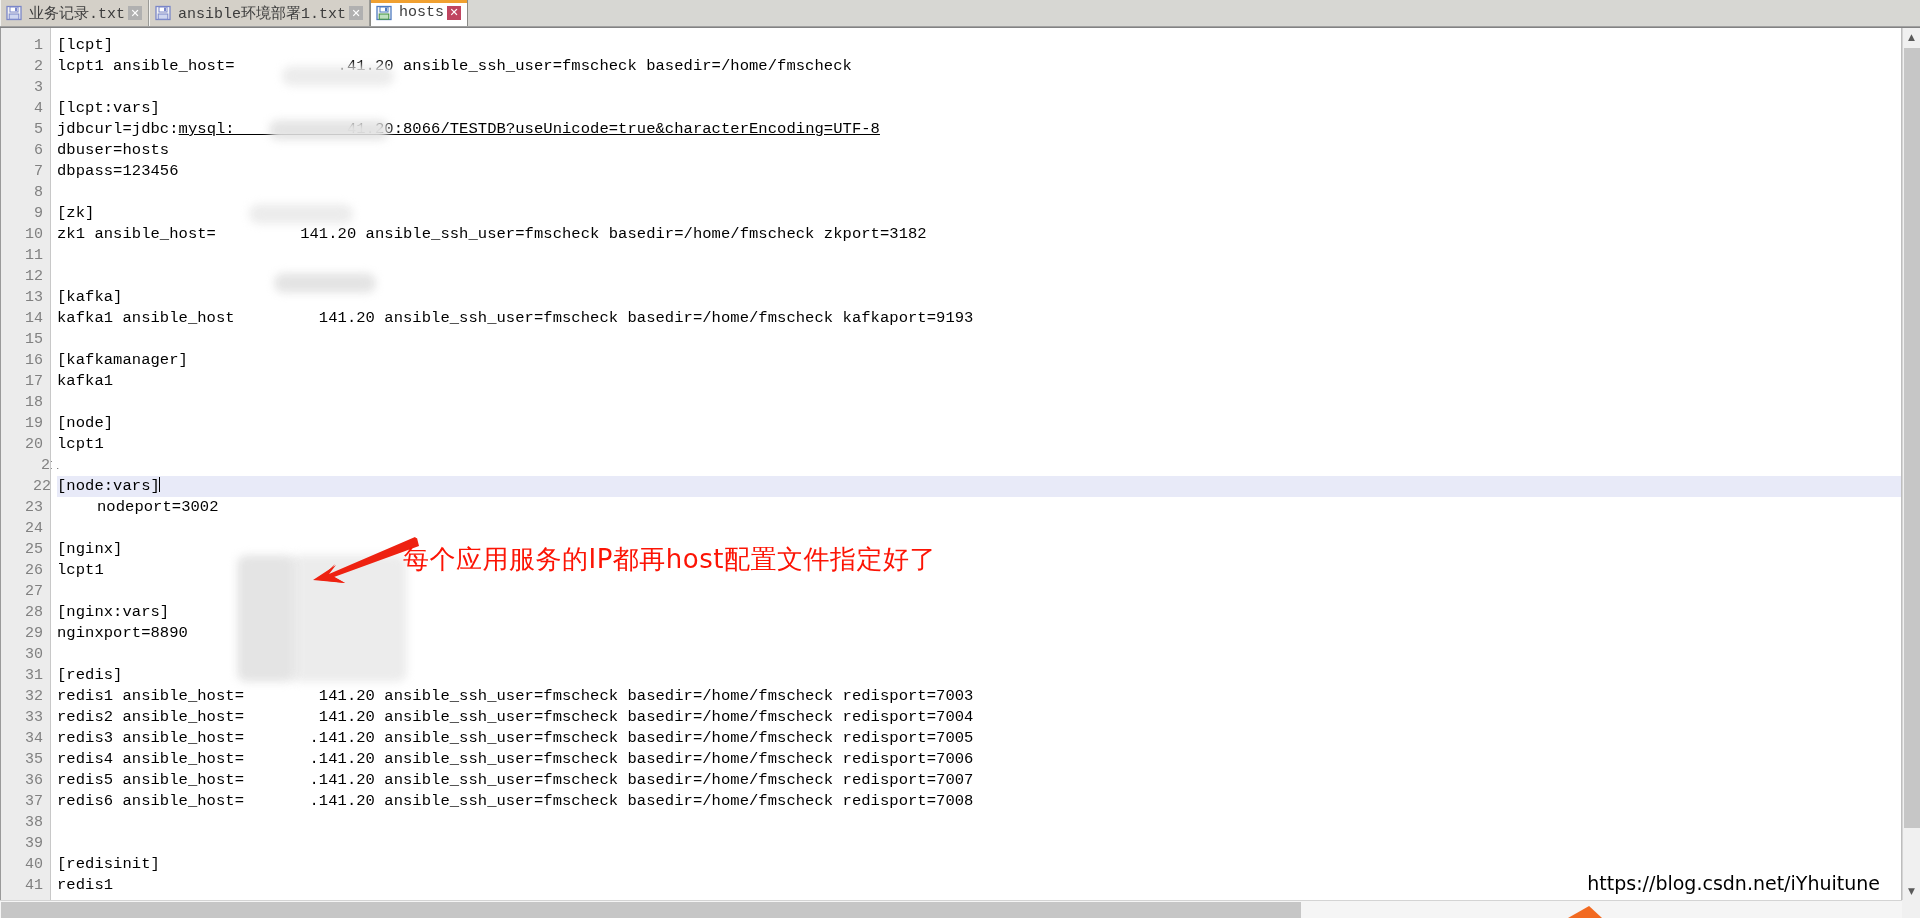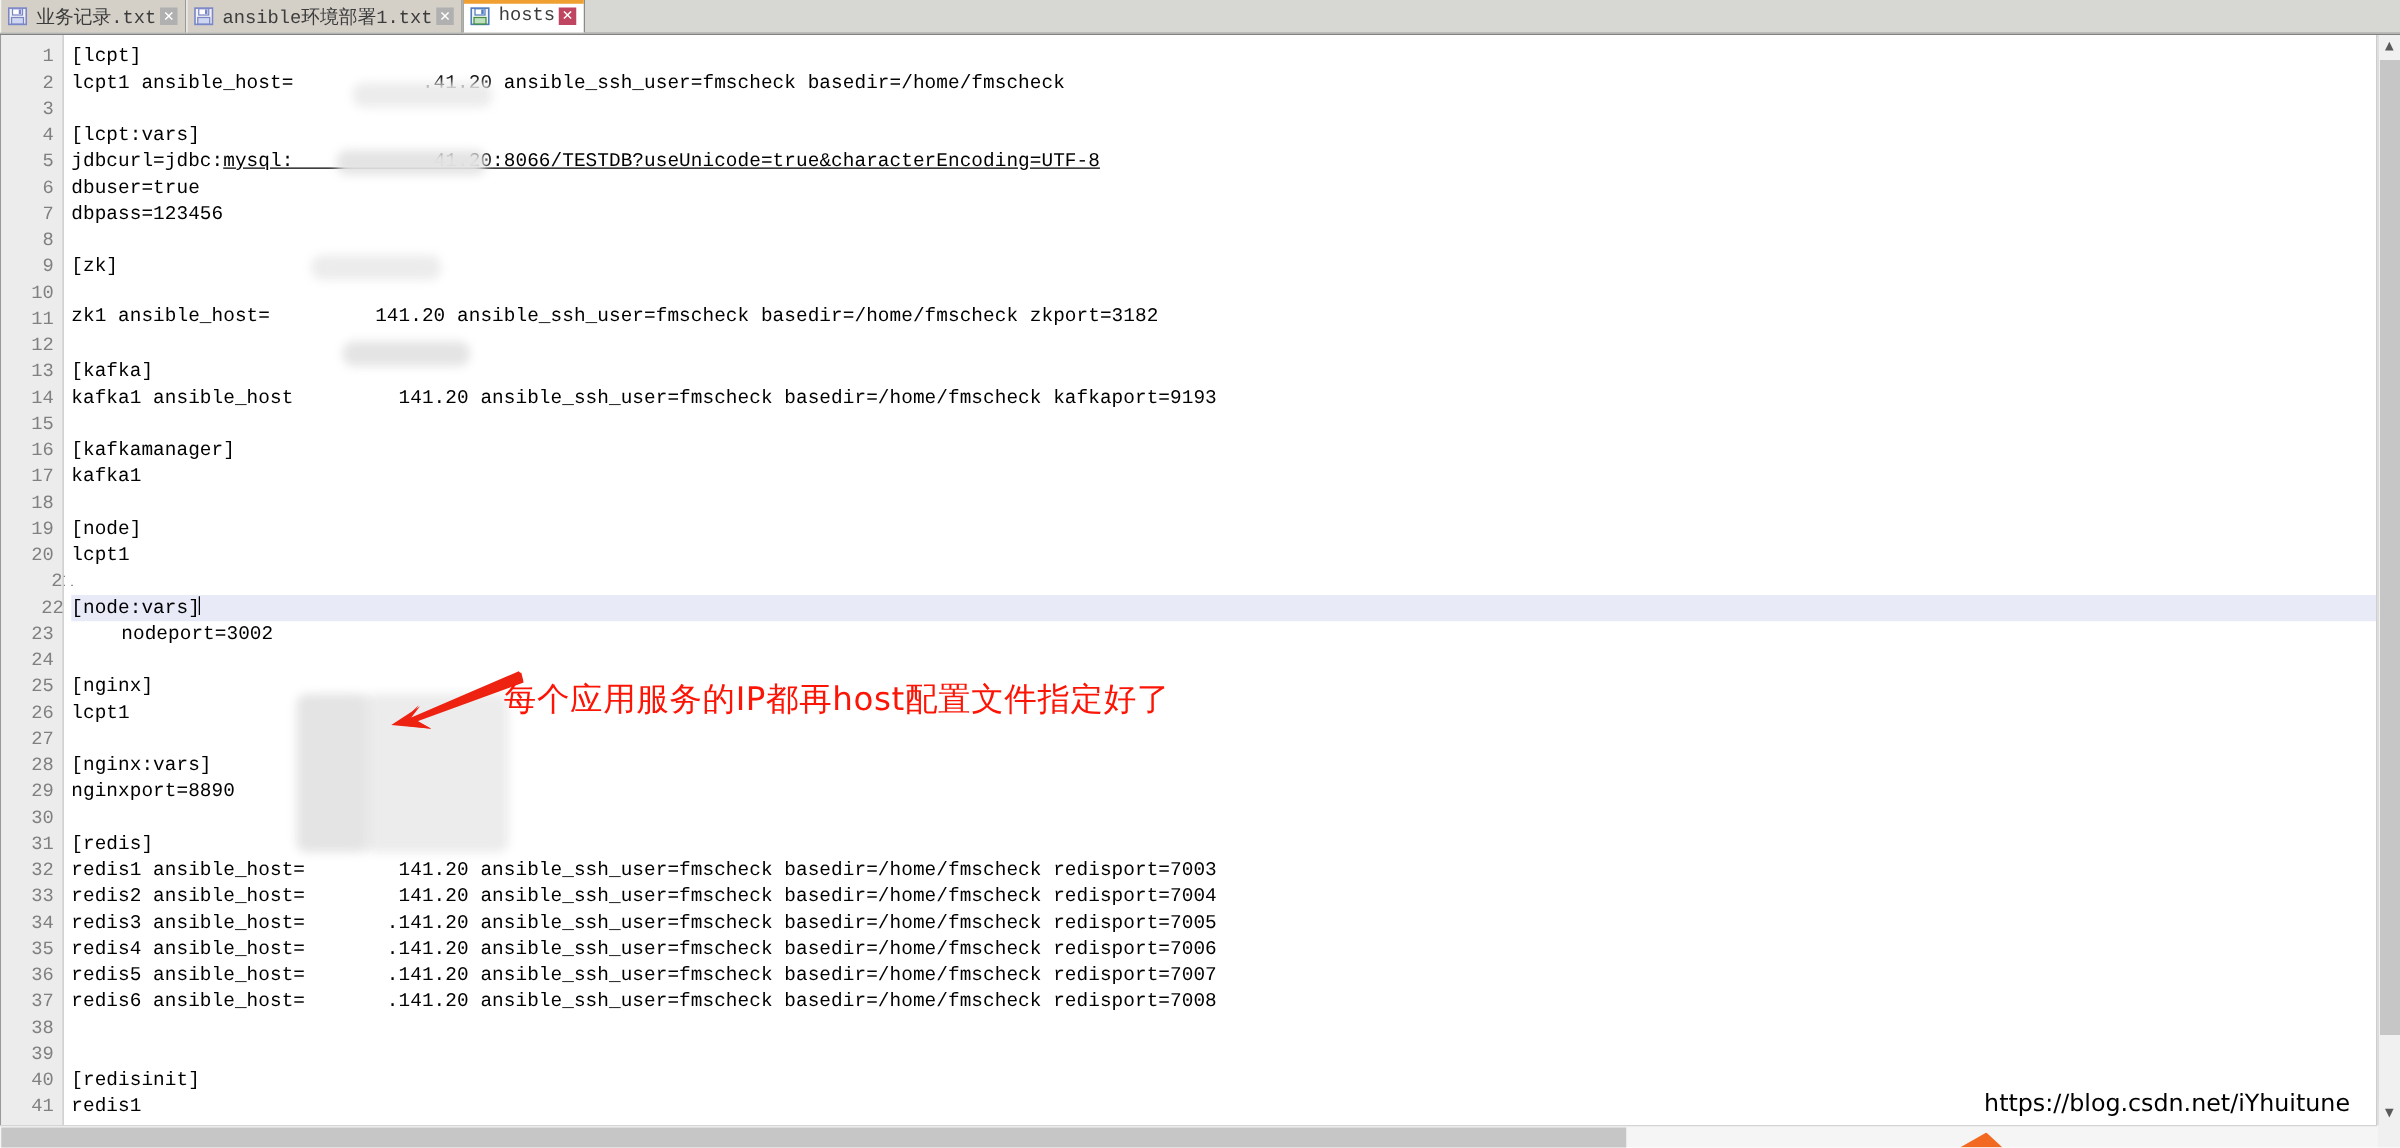--- a/index.html
+++ b/index.html
@@ -286,25 +286,25 @@
         <div class="lnum" style="top: 847px;">41</div>
         <div class="lnum" style="top: 868px;">42</div>
       </div>
     <div id="gutter-sep"></div>
     <div id="code">
         <div class="cline" style="top: 7px;"><span>[lcpt]</span></div>
         <div class="cline" style="top: 28px;"><span>lcpt1 ansible_host=           .41.20 ansible_ssh_user=fmscheck basedir=/home/fmscheck</span></div>
         <div class="cline" style="top: 49px;"><span></span></div>
         <div class="cline" style="top: 70px;"><span>[lcpt:vars]</span></div>
         <div class="cline" style="top: 91px;"><span>jdbcurl=jdbc:<span class="uline">mysql:            41.20:8066/TESTDB?useUnicode=true&amp;characterEncoding=UTF-8</span></span></div>
-        <div class="cline" style="top: 112px;"><span>dbuser=true</span></div>
+        <div class="cline" style="top: 112px;"><span>dbuser=hosts</span></div>
         <div class="cline" style="top: 133px;"><span>dbpass=123456</span></div>
         <div class="cline" style="top: 154px;"><span></span></div>
         <div class="cline" style="top: 175px;"><span>[zk]</span></div>
-        <div class="cline" style="top: 196px; margin-top: 19px;"><span>zk1 ansible_host=         141.20 ansible_ssh_user=fmscheck basedir=/home/fmscheck zkport=3182</span></div>
+        <div class="cline" style="top: 196px;"><span>zk1 ansible_host=         141.20 ansible_ssh_user=fmscheck basedir=/home/fmscheck zkport=3182</span></div>
         <div class="cline" style="top: 217px;"><span></span></div>
         <div class="cline" style="top: 238px;"><span></span></div>
         <div class="cline" style="top: 259px;"><span>[kafka]</span></div>
         <div class="cline" style="top: 280px;"><span>kafka1 ansible_host         141.20 ansible_ssh_user=fmscheck basedir=/home/fmscheck kafkaport=9193</span></div>
         <div class="cline" style="top: 301px;"><span></span></div>
         <div class="cline" style="top: 322px;"><span>[kafkamanager]</span></div>
         <div class="cline" style="top: 343px;"><span>kafka1</span></div>
         <div class="cline" style="top: 364px;"><span></span></div>
         <div class="cline" style="top: 385px;"><span>[node]</span></div>
         <div class="cline" style="top: 406px;"><span>lcpt1</span></div>

